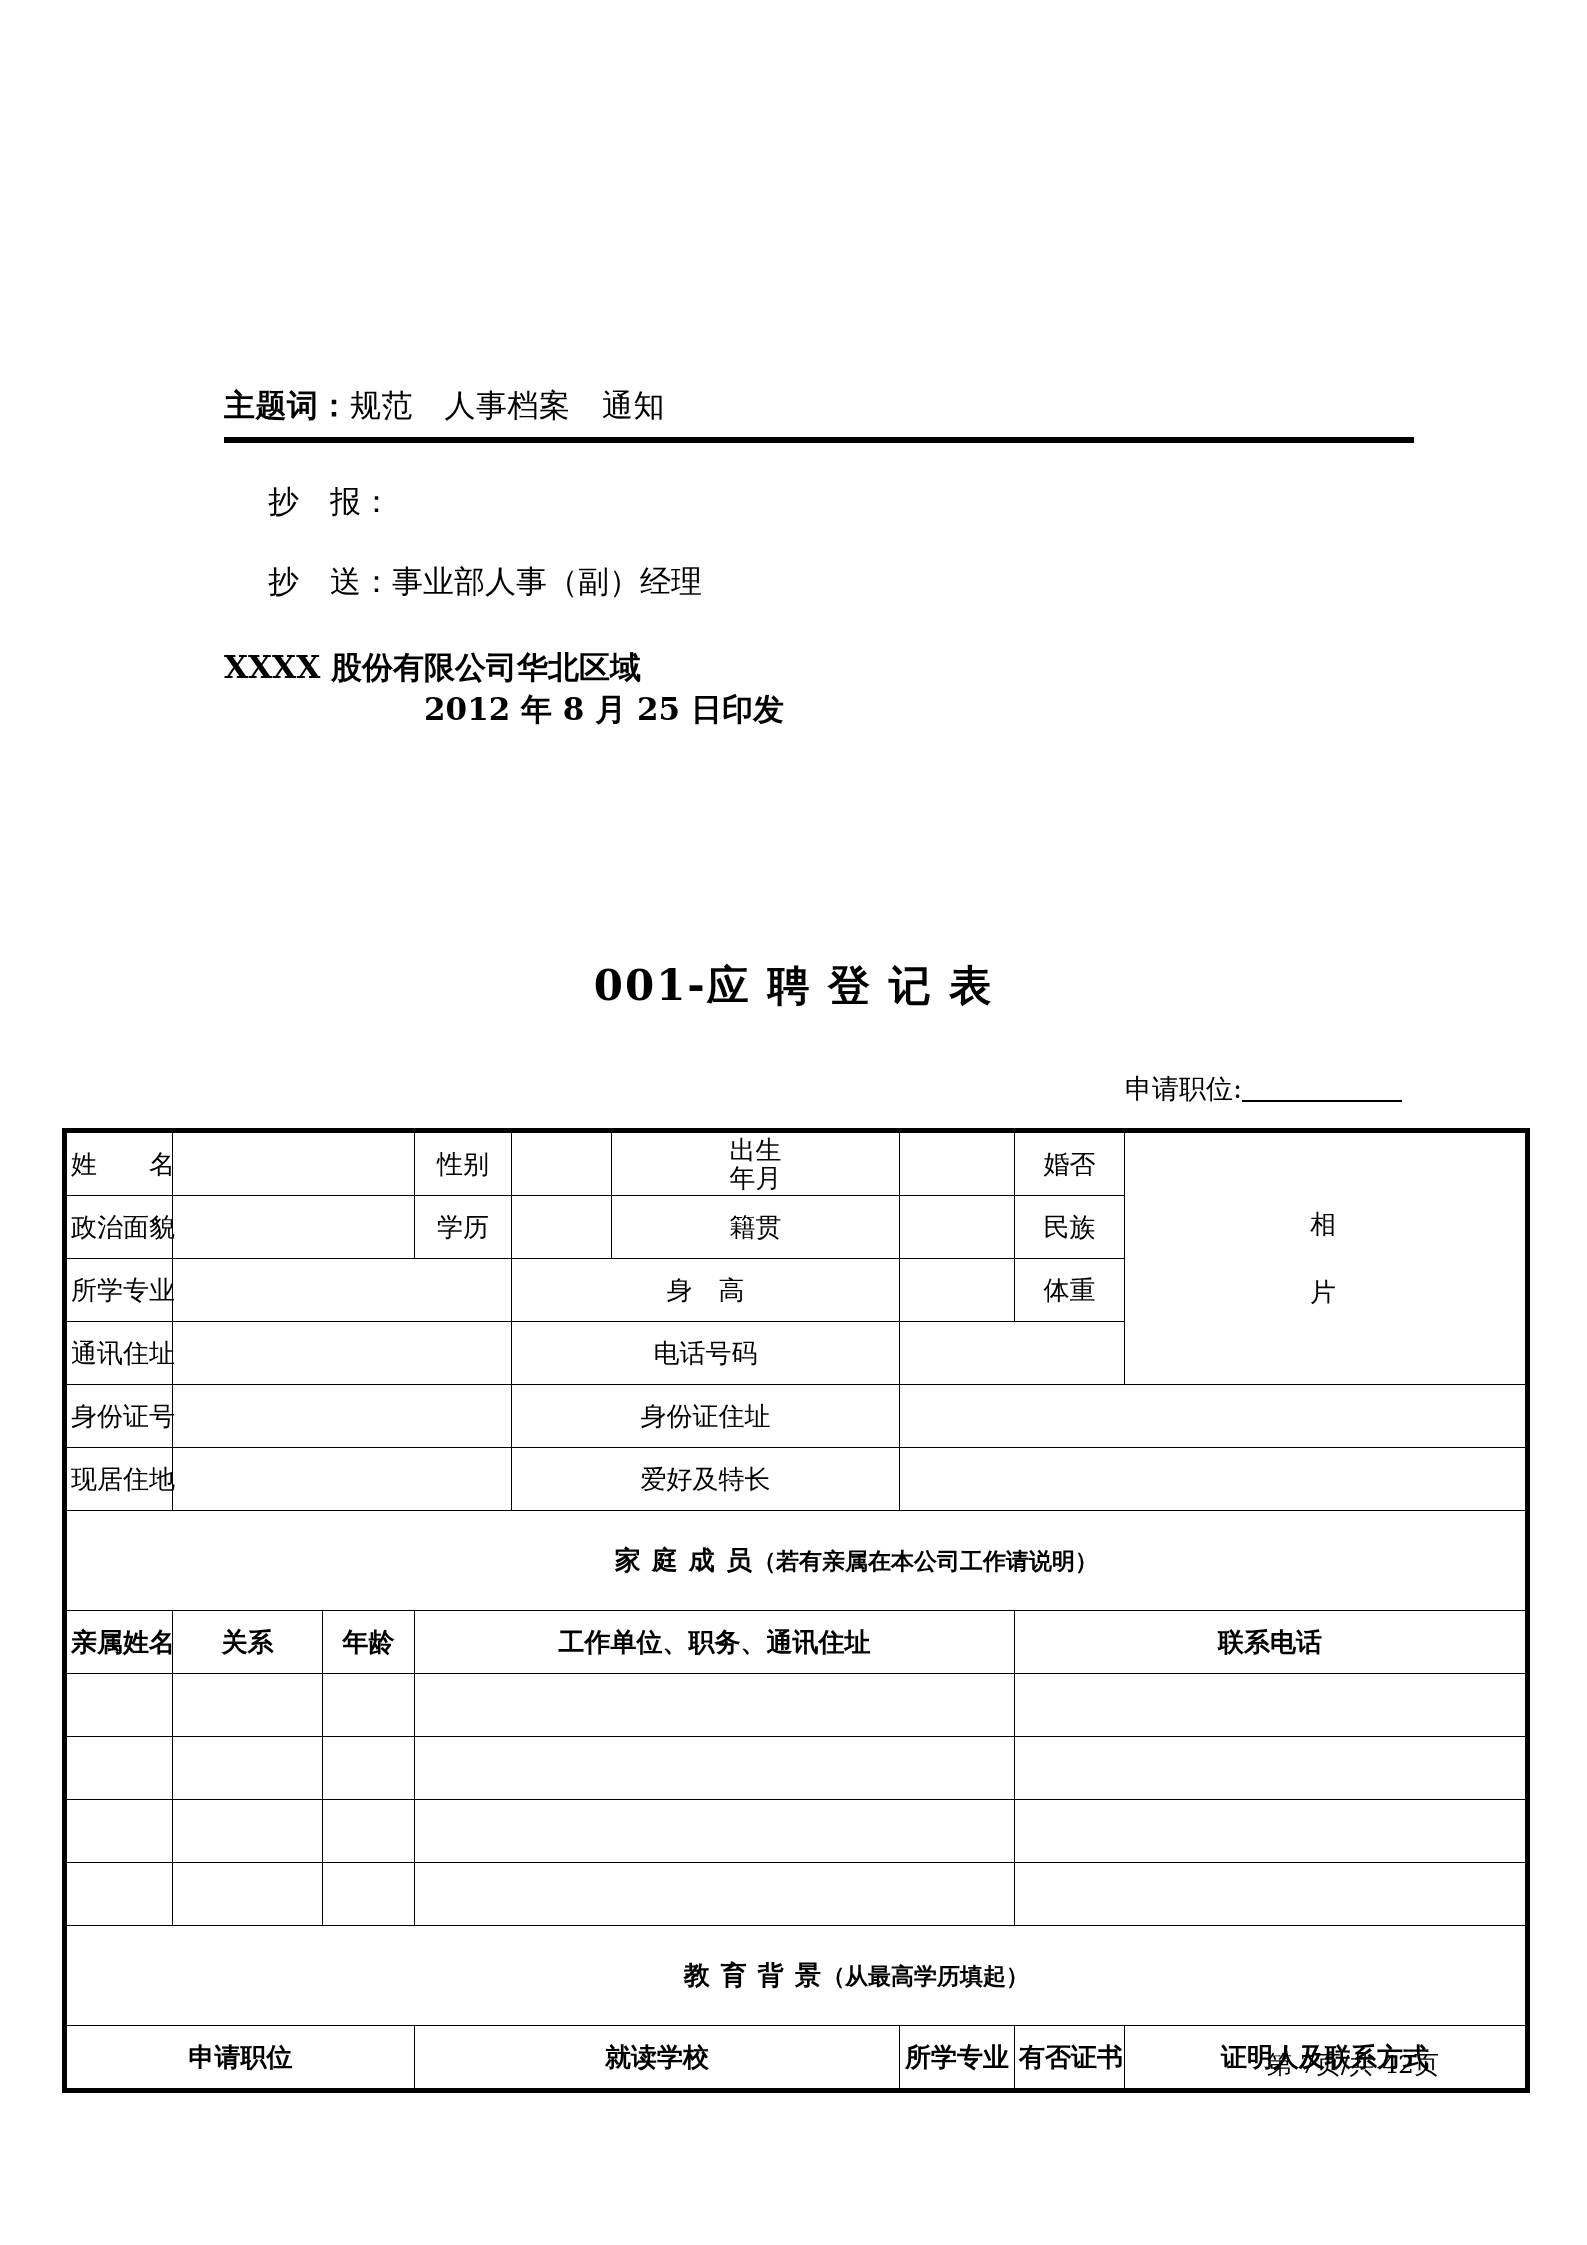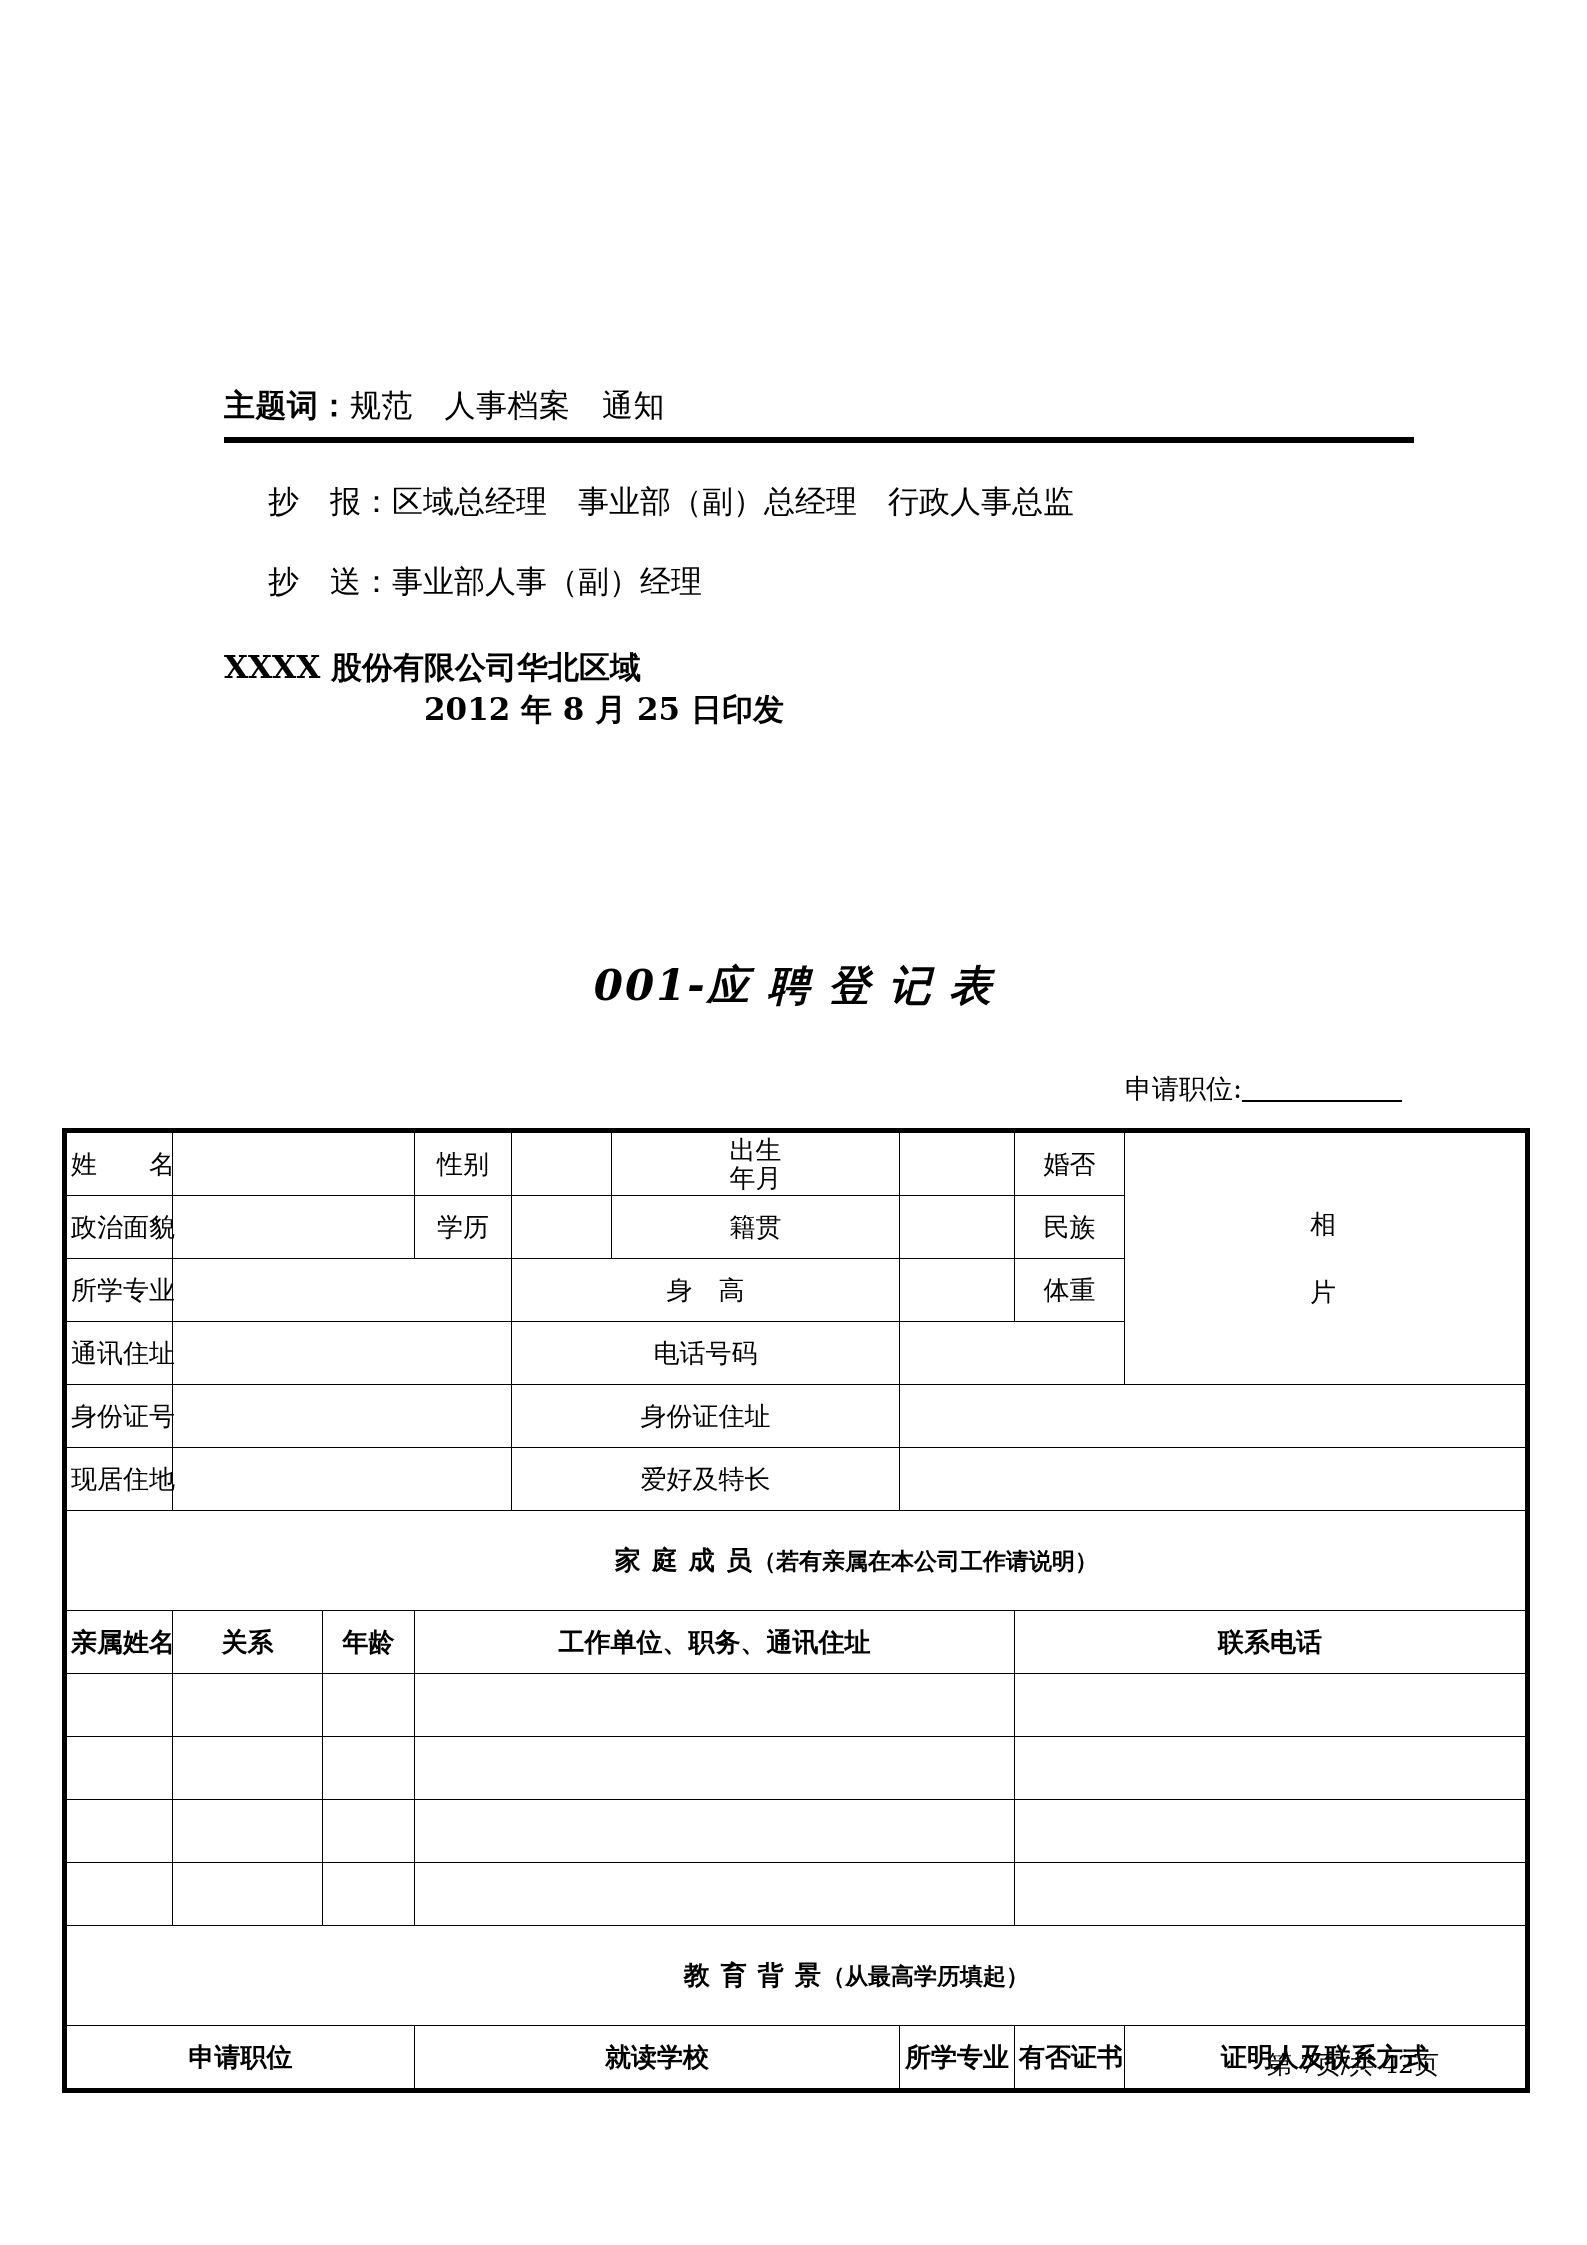--- a/index.html
+++ b/index.html
@@ -17,21 +17,21 @@
   .memo-row{display:flex;align-items:flex-end;white-space:pre;}
   .memo-kw{font-weight:bold;}
   .rule{height:6px;background:#000;width:1190px;margin:16px 0 0 0;}
   .m-sub{margin-top:38px;font-size:31px;white-space:pre;margin-left:44px;}
   .m-bottom{margin-top:44px;font-size:31px;display:flex;white-space:pre;font-weight:bold;flex-direction:column;}
   .m-bottom .dt{margin-left:200px;}
 
   
   .form-title{
     position:absolute;left:0;right:0;top:958px;text-align:center;
-    font-size:42px;font-weight:bold;letter-spacing:2px;white-space:pre;font-style:italic;
+    font-size:42px;font-weight:bold;letter-spacing:2px;white-space:pre;
   }
   .apply-line{
     position:absolute;right:185px;top:1040px;
     font-size:27px;white-space:pre;
   }
   .apply-line .blank{
     display:inline-block;width:160px;border-bottom:2px solid #000;
     vertical-align:-4px;
   }
 
@@ -70,21 +70,21 @@
 
   <div class="memo">
 
     <div class="memo-row memo-line">
       <span class="memo-kw">主题词：</span><span>规范　人事档案　通知</span>
     </div>
 
     <div class="rule"></div>
 
     <div class="memo-row m-sub">
-      <span>抄　报：</span><span>区域总经理　事业部（副）总经理　行政人事总监</span>
+      <span>抄　报：</span>
     </div>
 
     <div class="memo-row m-sub">
       <span>抄　送：</span><span>事业部人事（副）经理</span>
     </div>
 
     <div class="m-bottom">
       <span>XXXX 股份有限公司华北区域</span>
       <span class="dt">2012 年 8 月 25 日印发</span>
     </div>

